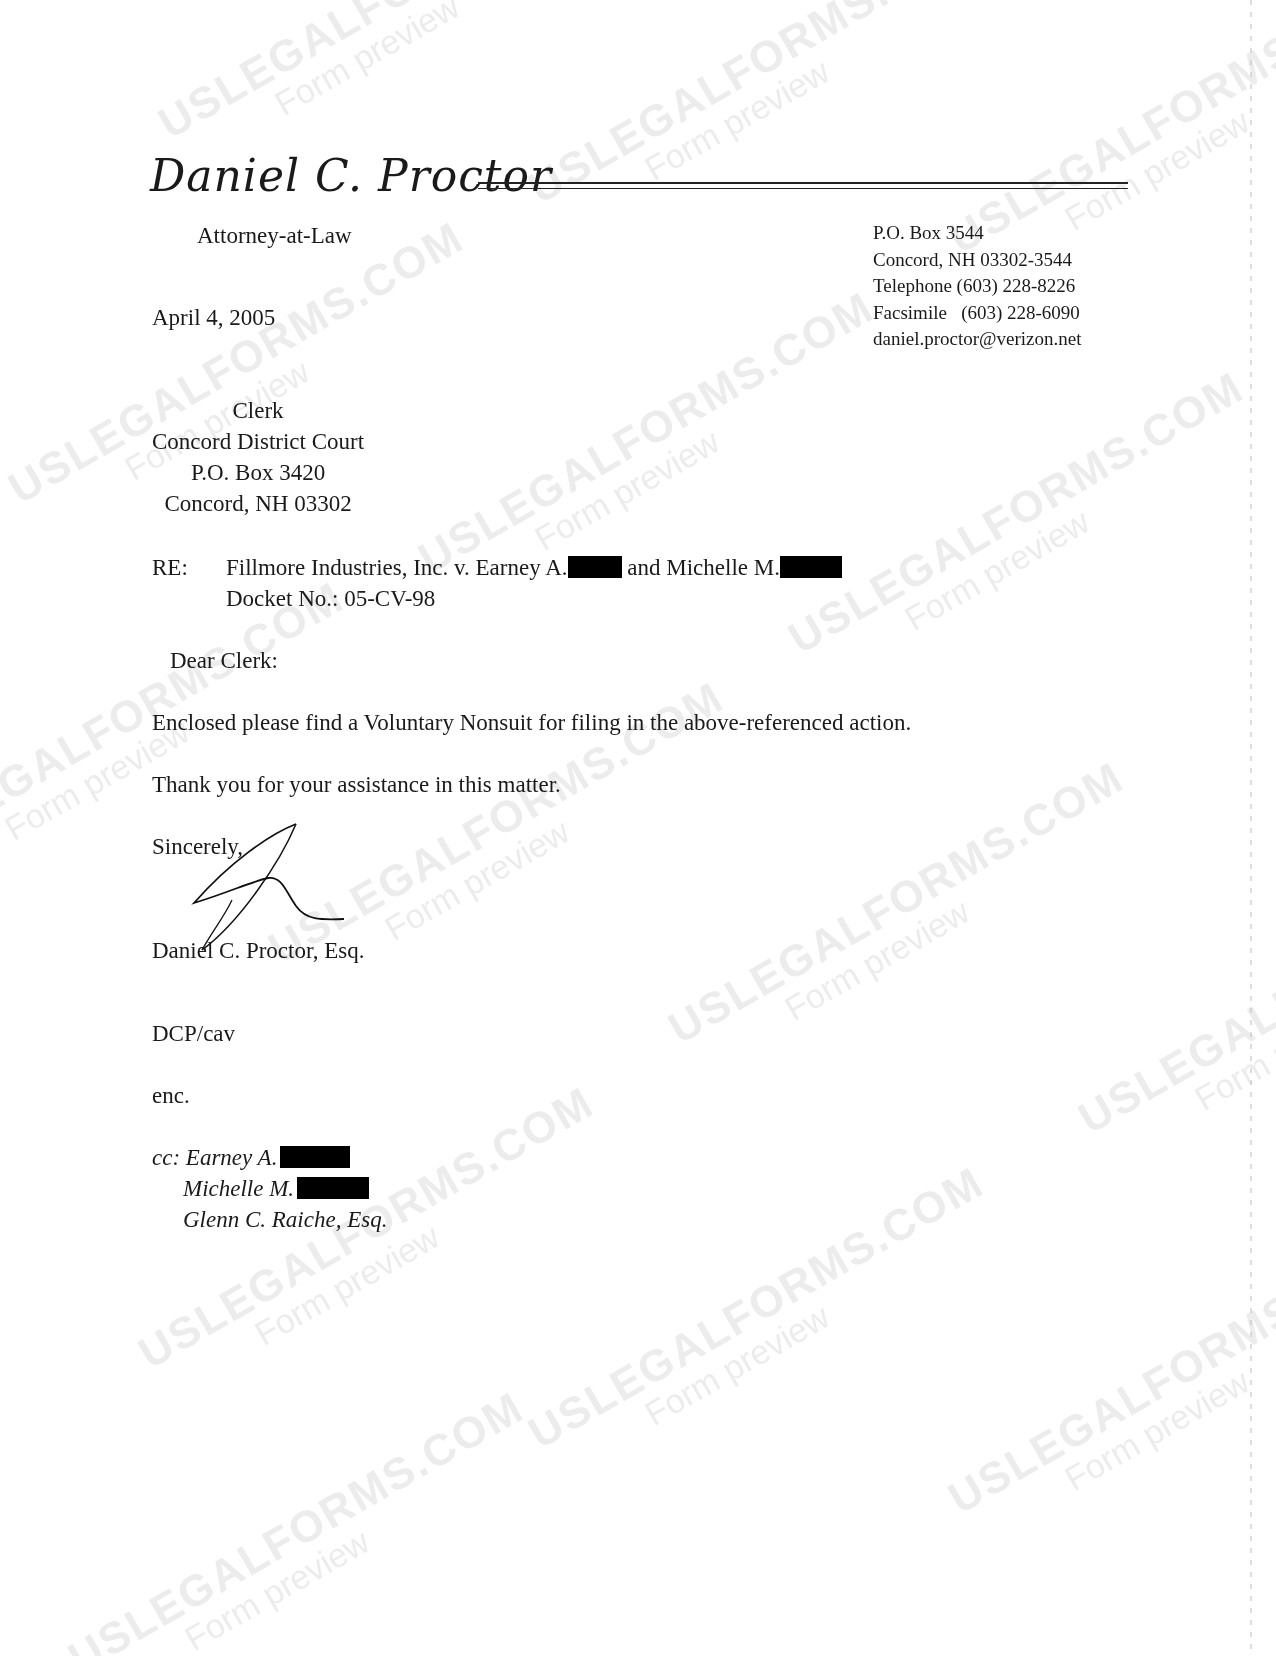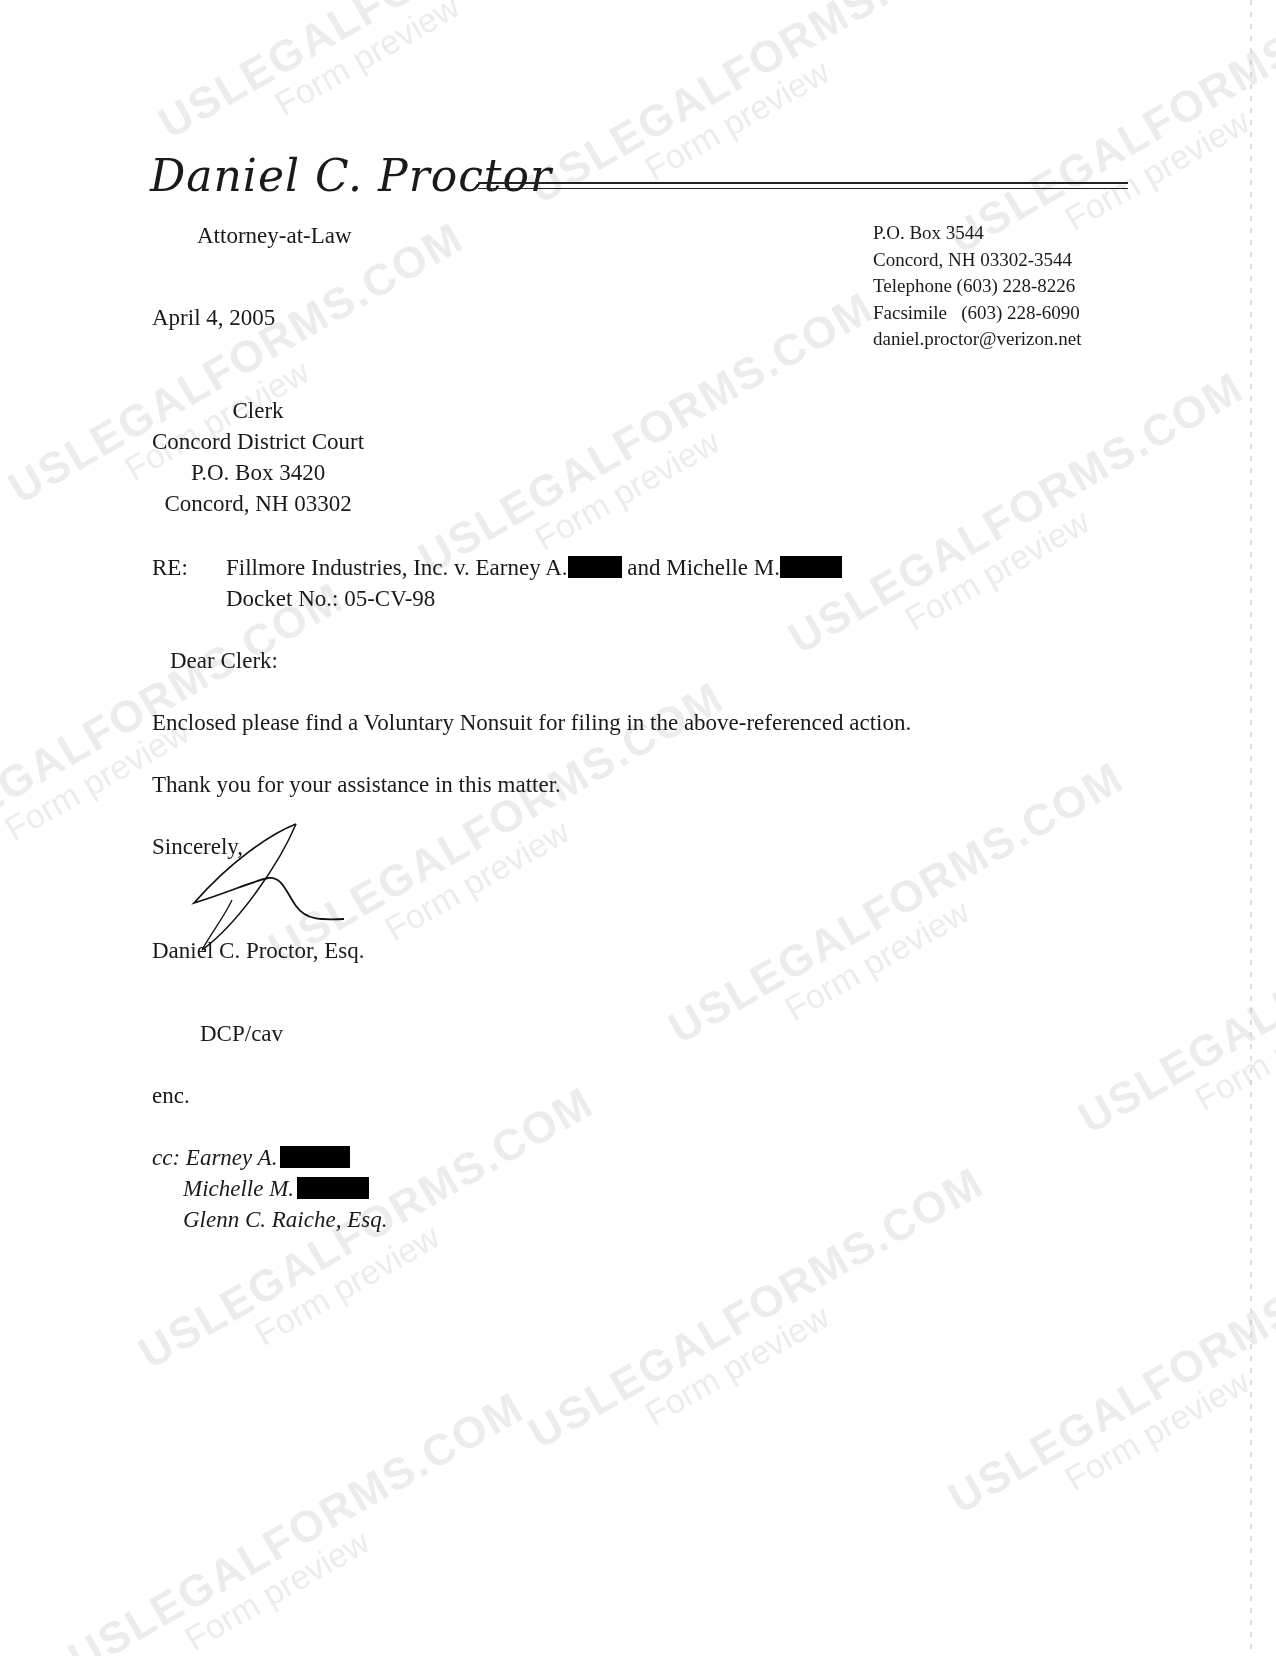--- a/index.html
+++ b/index.html
@@ -118,21 +118,21 @@
   <div class="abs body-text" style="left:152px; top:831px;">Sincerely,</div>
 
   <svg width="200" height="140" style="left:190px; top:822px;">
     <path d="M106 2 C 80 12, 40 40, 4 81 C 40 70, 60 60, 78 56 C 92 54, 96 70, 106 84 C 116 98, 130 98, 154 97" fill="none" stroke="#111" stroke-width="1.8"></path>
     <path d="M106 2 C 90 40, 50 100, 12 128" fill="none" stroke="#111" stroke-width="1.5"></path>
     <path d="M42 78 C 34 95, 22 110, 12 128" fill="none" stroke="#111" stroke-width="1.3"></path>
   </svg>
 
   <div class="abs body-text" style="left:152px; top:935px;">Daniel C. Proctor, Esq.</div>
 
-  <div class="abs body-text" style="left:152px; top:1018px;margin-left:48px;">DCP/cav</div>
+  <div class="abs body-text" style="left:152px; top:1018px;">DCP/cav</div>
 
   <div class="abs body-text" style="left:152px; top:1080px;">enc.</div>
 
   <div class="abs body-text" style="left:152px; top:1142px;font-style:italic;">
     <div><span>cc:</span> <span>Earney A.</span><span class="redact" style="width:70px; margin-left:3px;"></span></div>
     <div style="padding-left:31px;"><span>Michelle M.</span><span class="redact" style="width:72px; margin-left:3px;"></span></div>
     <div style="padding-left:31px;"><span>Glenn C. Raiche, Esq.</span></div>
   </div>
 
 </div>

